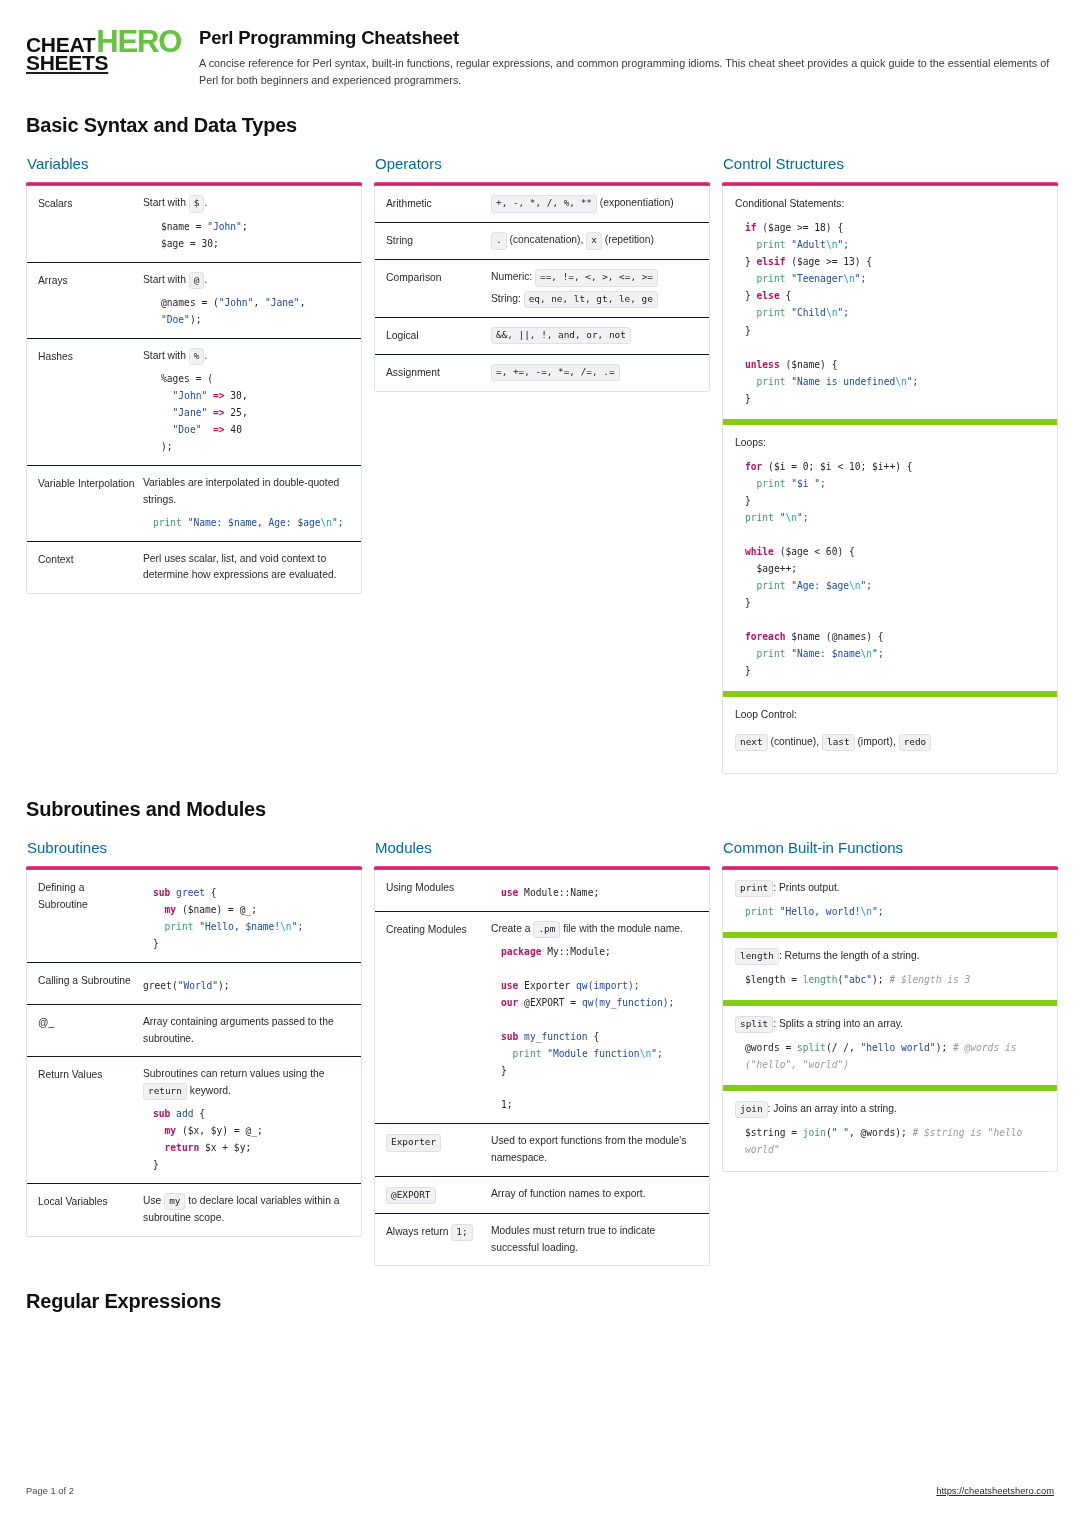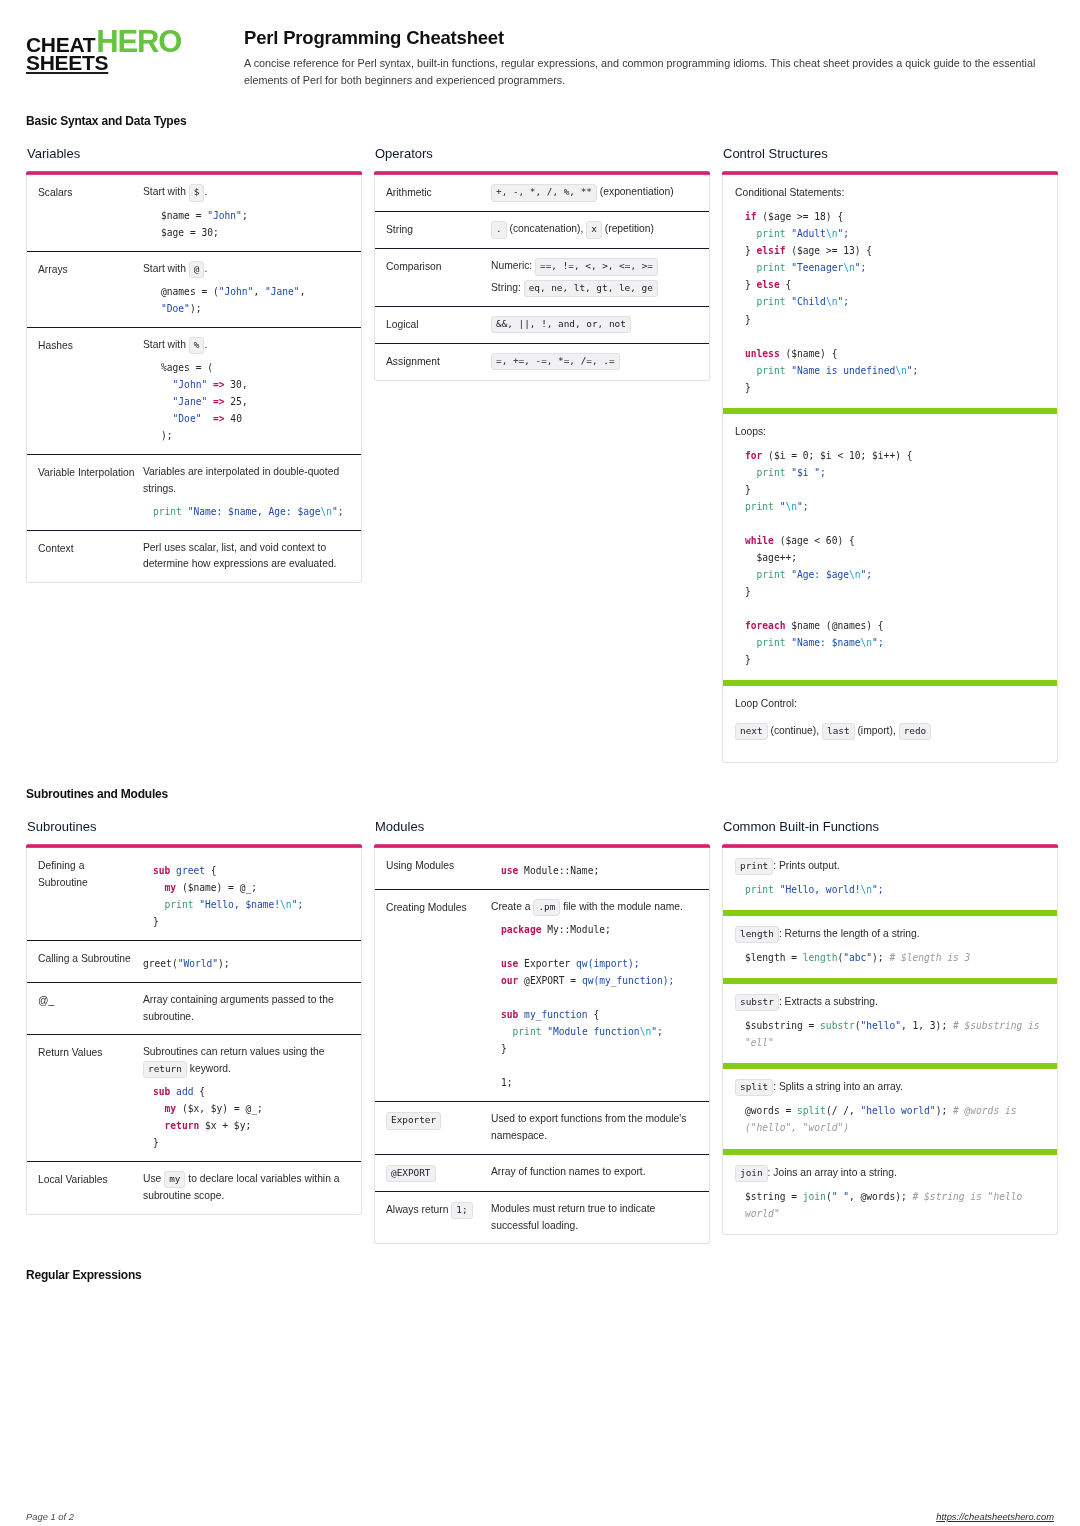--- a/index.html
+++ b/index.html
@@ -46,55 +46,55 @@
     color: #111111;
   }
   .logo-green {
     font-weight: 800;
     font-size: 31px;
     letter-spacing: -1.2px;
     color: #66c340;
     margin-left: 1px;
   }
   .logo-line2 { margin-top: -4px; text-decoration: underline; }
-  .title-block { flex: 1; padding-top: 1px; margin-left: 45px; }
+  .title-block { flex: 1; padding-top: 1px; }
   .doc-title {
     font-size: 18.5px;
     font-weight: 700;
     letter-spacing: -0.2px;
     margin: 0 0 6px 0;
     color: #111111;
   }
   .doc-sub {
     font-size: 10.8px;
     line-height: 1.55;
     color: #3a3a3c;
     margin: 0;
     max-width: 860px;
   }
 
   
   .section-title {
-    font-size: 12px;
+    font-size: 20px;
     font-weight: 700;
     letter-spacing: -0.2px;
     color: #111111;
     margin: 0 0 18px 0;
   }
   .columns {
     display: flex;
     gap: 12px;
     align-items: flex-start;
   }
   .col { width: 336px; flex: 0 0 336px; }
 
   .card-title {
-    font-size: 13px;
+    font-size: 15px;
     font-weight: 400;
-    color: #0f172a;
+    color: #0369a1;
     margin: 0 0 10px 1px;
   }
   .card {
     border: 1px solid #e3e3e5;
     border-top: none;
     border-radius: 0 0 3px 3px;
     background: #ffffff;
     overflow: hidden;
   }
   .accent-bar {
@@ -172,27 +172,26 @@
   .e  { color: #c0135c; font-weight: 700; }   
   .c  { color: #9a9aa0; font-style: italic; } 
   .n  { color: #26262a; }                     
   .esc{ color: #1aa0c8; }                     
 
   
   .footer {
     position: absolute;
     left: 26px;
     right: 26px;
-    bottom: 4px;
+    bottom: 30px;
     display: flex;
     justify-content: space-between;
     align-items: center;
     font-size: 9.4px;
     color: #4a4a4c;
-    font-style: italic;
   }
   .footer a {
     color: #2a2a2c;
     text-decoration: underline;
   }
   .spacer-lg { height: 24px; }
 </style>
 </head>
 <body>
 
@@ -523,26 +522,20 @@
           <div class="codeblock inline-pad"><span class="f">print</span><span class="s"> "Hello, world!</span><span class="esc">\n</span><span class="s">";</span></div>
         </div>
 
         <div class="block-row">
           <p class="block-label">
             <span class="kbd">length</span><span>: Returns the length of a string.</span>
           </p>
           <div class="codeblock inline-pad"><span class="n">$length = </span><span class="f">length</span><span class="n">(</span><span class="s">"abc"</span><span class="n">); </span><span class="c"># $length is 3</span></div>
         </div>
 
-        <div class="block-row">
-          <p class="block-label">
-            <span class="kbd">substr</span><span>: Extracts a substring.</span>
-          </p>
-          <div class="codeblock inline-pad"><span class="n">$substring = </span><span class="f">substr</span><span class="n">(</span><span class="s">"hello"</span><span class="n">, 1, 3); </span><span class="c"># $substring is "ell"</span></div>
-        </div>
 
         <div class="block-row">
           <p class="block-label">
             <span class="kbd">split</span><span>: Splits a string into an array.</span>
           </p>
           <div class="codeblock inline-pad"><span class="n">@words = </span><span class="f">split</span><span class="n">(/ /, </span><span class="s">"hello world"</span><span class="n">); </span><span class="c"># @words is ("hello", "world")</span></div>
         </div>
 
         <div class="block-row">
           <p class="block-label">

